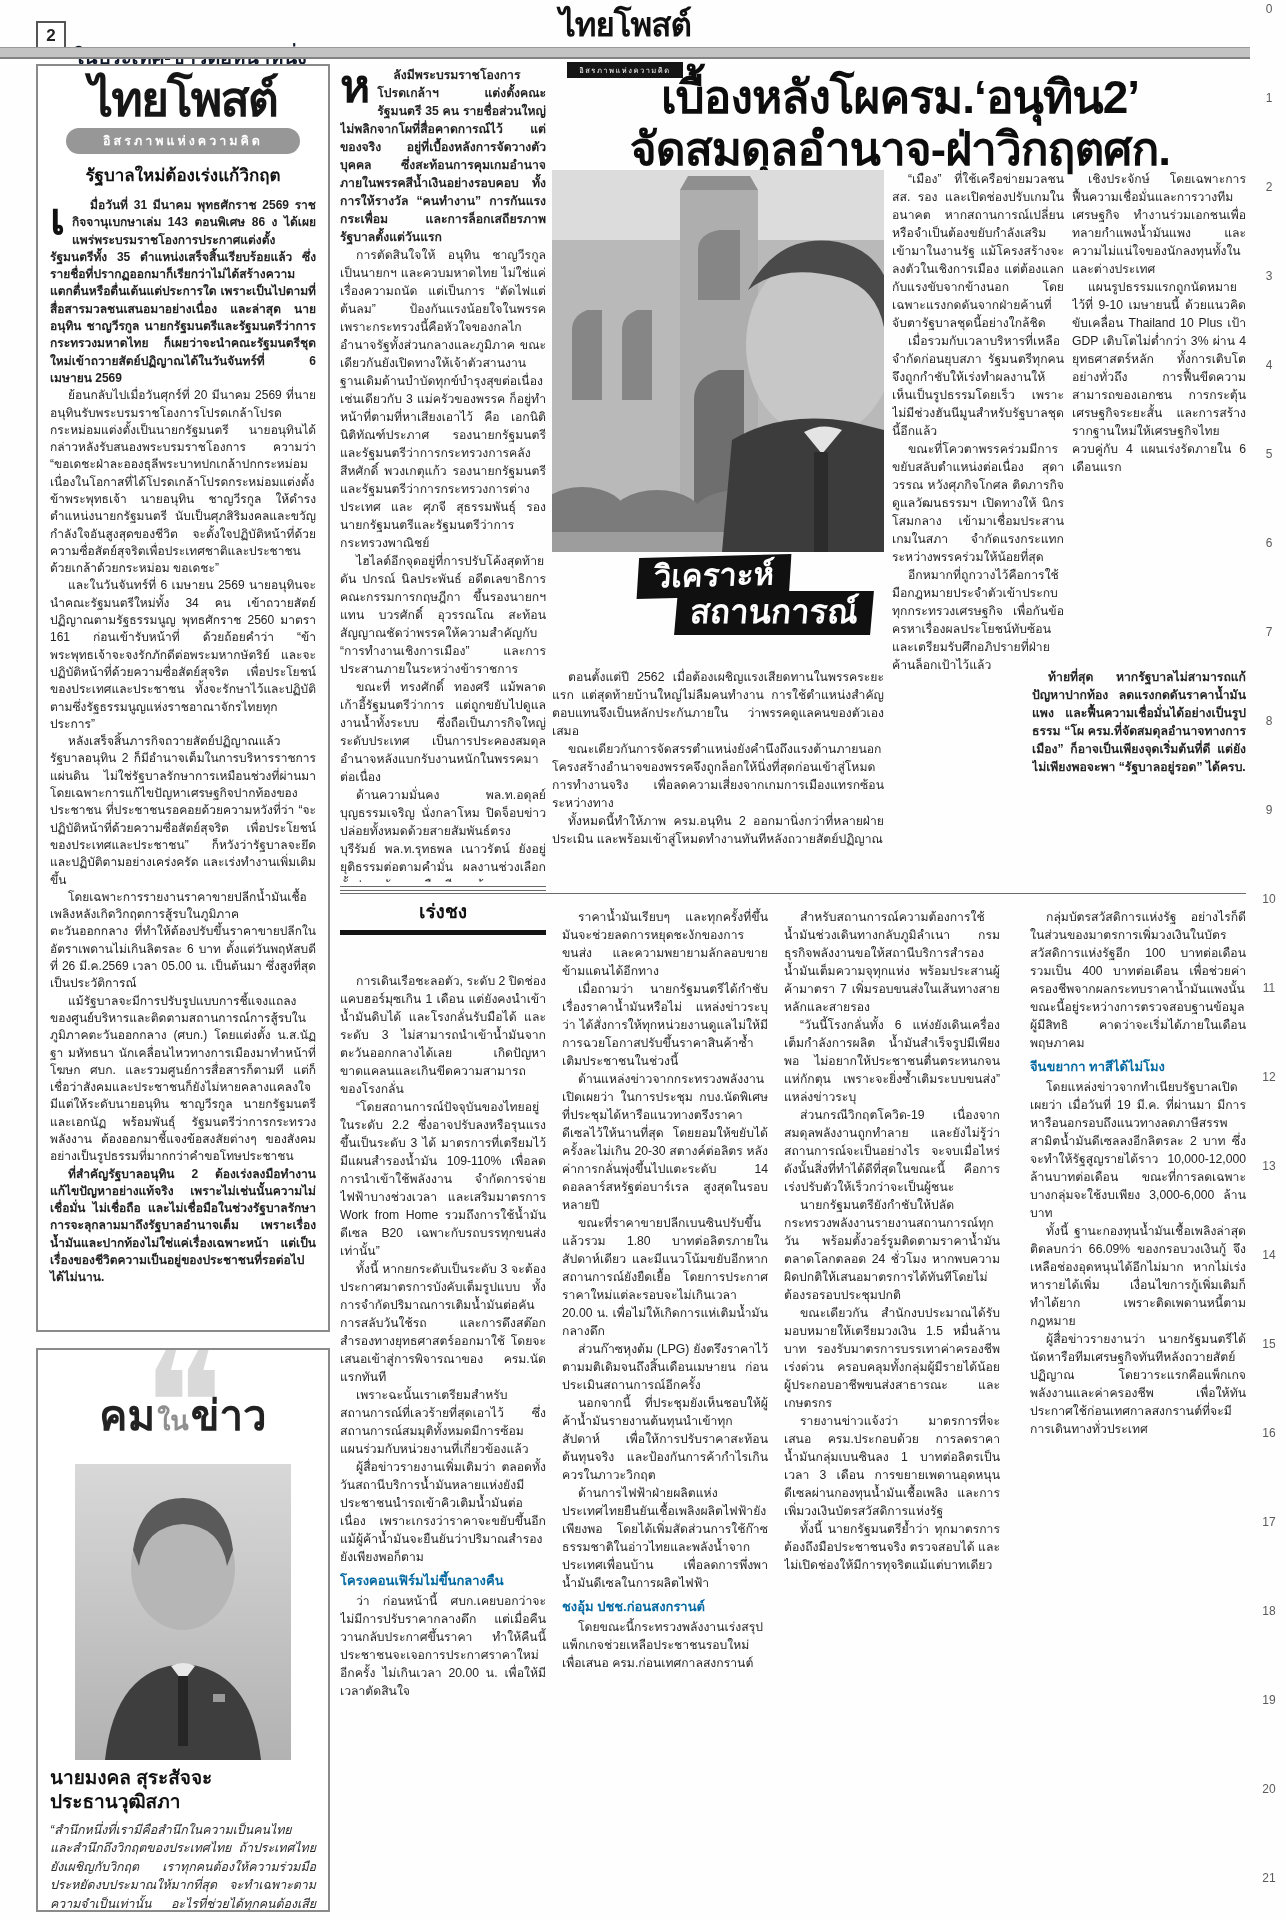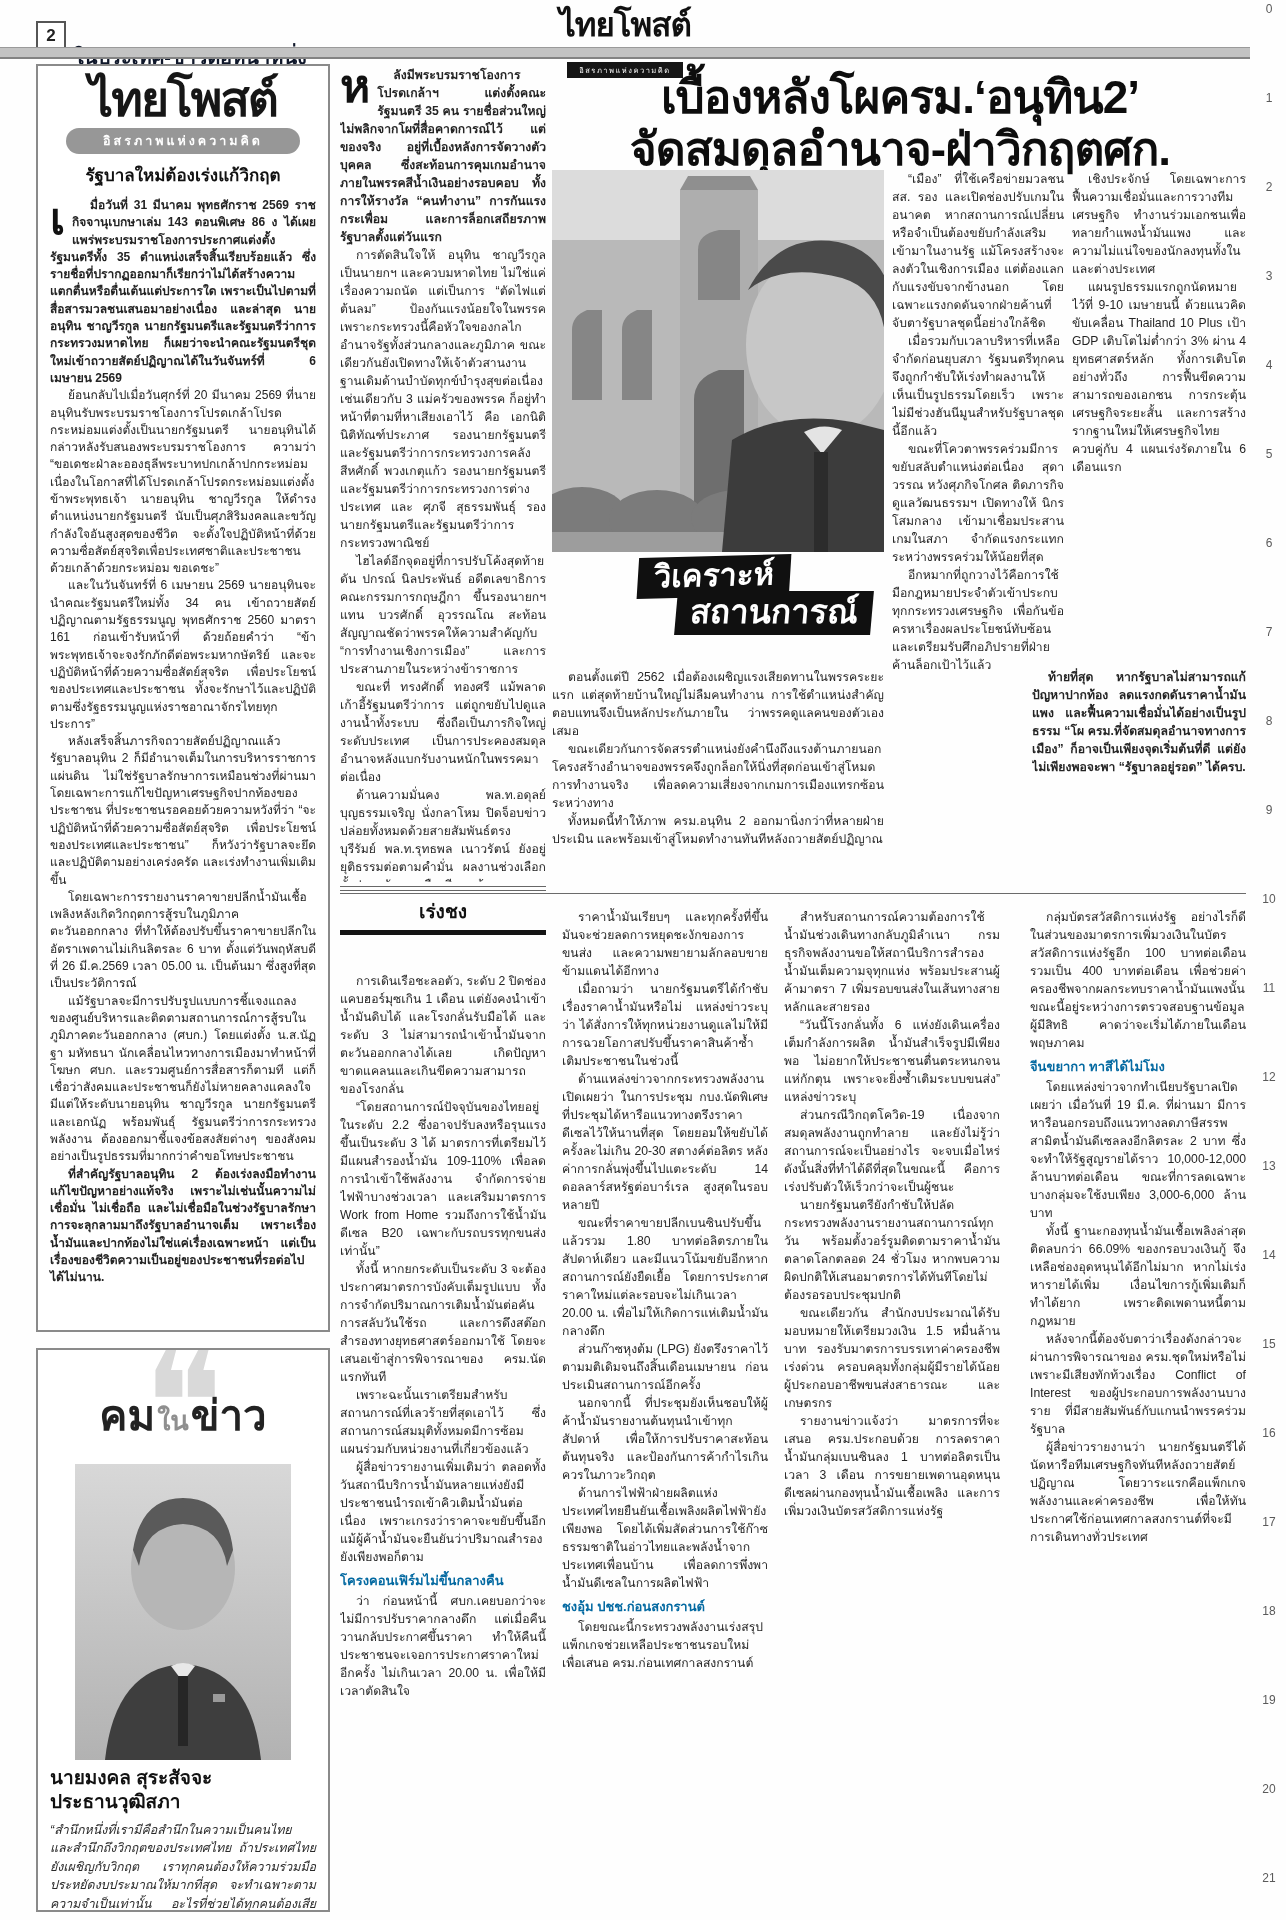--- a/index.html
+++ b/index.html
@@ -206,27 +206,27 @@
       <p class="sh">ชงอุ้ม ปชช.ก่อนสงกรานต์</p>
       <p>โดยขณะนี้กระทรวงพลังงานเร่งสรุปแพ็กเกจช่วยเหลือประชาชนรอบใหม่ เพื่อเสนอ ครม.ก่อนเทศกาลสงกรานต์</p>
     </div>
   <div class="col" style="left:784px;top:908px;width:216px;height:1004px;">
       <p>สำหรับสถานการณ์ความต้องการใช้น้ำมันช่วงเดินทางกลับภูมิลำเนา กรมธุรกิจพลังงานขอให้สถานีบริการสำรองน้ำมันเต็มความจุทุกแห่ง พร้อมประสานผู้ค้ามาตรา 7 เพิ่มรอบขนส่งในเส้นทางสายหลักและสายรอง</p>
       <p>“วันนี้โรงกลั่นทั้ง 6 แห่งยังเดินเครื่องเต็มกำลังการผลิต น้ำมันสำเร็จรูปมีเพียงพอ ไม่อยากให้ประชาชนตื่นตระหนกจนแห่กักตุน เพราะจะยิ่งซ้ำเติมระบบขนส่ง” แหล่งข่าวระบุ</p>
       <p>ส่วนกรณีวิกฤตโควิด-19 เนื่องจากสมดุลพลังงานถูกทำลาย และยังไม่รู้ว่าสถานการณ์จะเป็นอย่างไร จะจบเมื่อไหร่ ดังนั้นสิ่งที่ทำได้ดีที่สุดในขณะนี้ คือการเร่งปรับตัวให้เร็วกว่าจะเป็นผู้ชนะ</p>
       <p>นายกรัฐมนตรียังกำชับให้ปลัดกระทรวงพลังงานรายงานสถานการณ์ทุกวัน พร้อมตั้งวอร์รูมติดตามราคาน้ำมันตลาดโลกตลอด 24 ชั่วโมง หากพบความผิดปกติให้เสนอมาตรการได้ทันทีโดยไม่ต้องรอรอบประชุมปกติ</p>
       <p>ขณะเดียวกัน สำนักงบประมาณได้รับมอบหมายให้เตรียมวงเงิน 1.5 หมื่นล้านบาท รองรับมาตรการบรรเทาค่าครองชีพเร่งด่วน ครอบคลุมทั้งกลุ่มผู้มีรายได้น้อย ผู้ประกอบอาชีพขนส่งสาธารณะ และเกษตรกร</p>
       <p>รายงานข่าวแจ้งว่า มาตรการที่จะเสนอ ครม.ประกอบด้วย การลดราคาน้ำมันกลุ่มเบนซินลง 1 บาทต่อลิตรเป็นเวลา 3 เดือน การขยายเพดานอุดหนุนดีเซลผ่านกองทุนน้ำมันเชื้อเพลิง และการเพิ่มวงเงินบัตรสวัสดิการแห่งรัฐ</p>
+      <p>ทั้งนี้ นายกรัฐมนตรีย้ำว่า ทุกมา​ตรการต้องถึงมือประชาชนจริง ตรวจสอบได้ และไม่เปิดช่องให้มีการทุจริตแม้แต่บาทเดียว</p>
     </div>
   <div class="col" style="left:1030px;top:908px;width:216px;height:1004px;">
       <p>กลุ่มบัตรสวัสดิการแห่งรัฐ อย่างไรก็ดี ในส่วนของมาตรการเพิ่มวงเงินในบัตรสวัสดิการแห่งรัฐอีก 100 บาทต่อเดือน รวมเป็น 400 บาทต่อเดือน เพื่อช่วยค่าครองชีพจากผลกระทบราคาน้ำมันแพงนั้น ขณะนี้อยู่ระหว่างการตรวจสอบฐานข้อมูลผู้มีสิทธิ คาดว่าจะเริ่มได้ภายในเดือนพฤษภาคม</p>
       <p class="sh">จีนขยากา ทาสีได้ไม่โมง</p>
       <p>โดยแหล่งข่าวจากทำเนียบรัฐบาลเปิดเผยว่า เมื่อวันที่ 19 มี.ค. ที่ผ่านมา มีการหารือนอกรอบถึงแนวทางลดภาษีสรรพสามิตน้ำมันดีเซลลงอีกลิตรละ 2 บาท ซึ่งจะทำให้รัฐสูญรายได้ราว 10,000-12,000 ล้านบาทต่อเดือน ขณะที่การลดเฉพาะบางกลุ่มจะใช้งบเพียง 3,000-6,000 ล้านบาท</p>
       <p>ทั้งนี้ ฐานะกองทุนน้ำมันเชื้อเพลิงล่าสุดติดลบกว่า 66.09% ของกรอบวงเงินกู้ จึงเหลือช่องอุดหนุนได้อีกไม่มาก หากไม่เร่งหารายได้เพิ่ม เงื่อนไขการกู้เพิ่มเติมก็ทำได้ยาก เพราะติดเพดานหนี้ตามกฎหมาย</p>
-      <p>หลังจากนี้ต้องจับตาว่าเรื่องดังกล่าวจะผ่านการพิจารณาของ ครม.ชุดใหม่หรือไม่ เพราะมีเสียงทักท้วงเรื่อง Conflict of Interest ของผู้ประกอบการพลังงานบางราย ที่มีสายสัมพันธ์กับแกนนำพรรคร่วมรัฐบาล</p>
       <p>ผู้สื่อข่าวรายงานว่า นายกรัฐมนตรีได้นัดหารือทีมเศรษฐกิจทันทีหลังถวายสัตย์ปฏิญาณ โดยวาระแรกคือแพ็กเกจพลังงานและค่าครองชีพ เพื่อให้ทันประกาศใช้ก่อนเทศกาลสงกรานต์ที่จะมีการเดินทางทั่วประเทศ</p>
     </div>
 
   <div class="knbox">
     <div class="kn-logo">
       <span class="kn-q">❝</span>
       <div class="kn-row">
         <span class="kn-a">คม</span><span class="kn-b">ใน</span><span class="kn-a">ข่าว</span>
       </div>
     </div>

